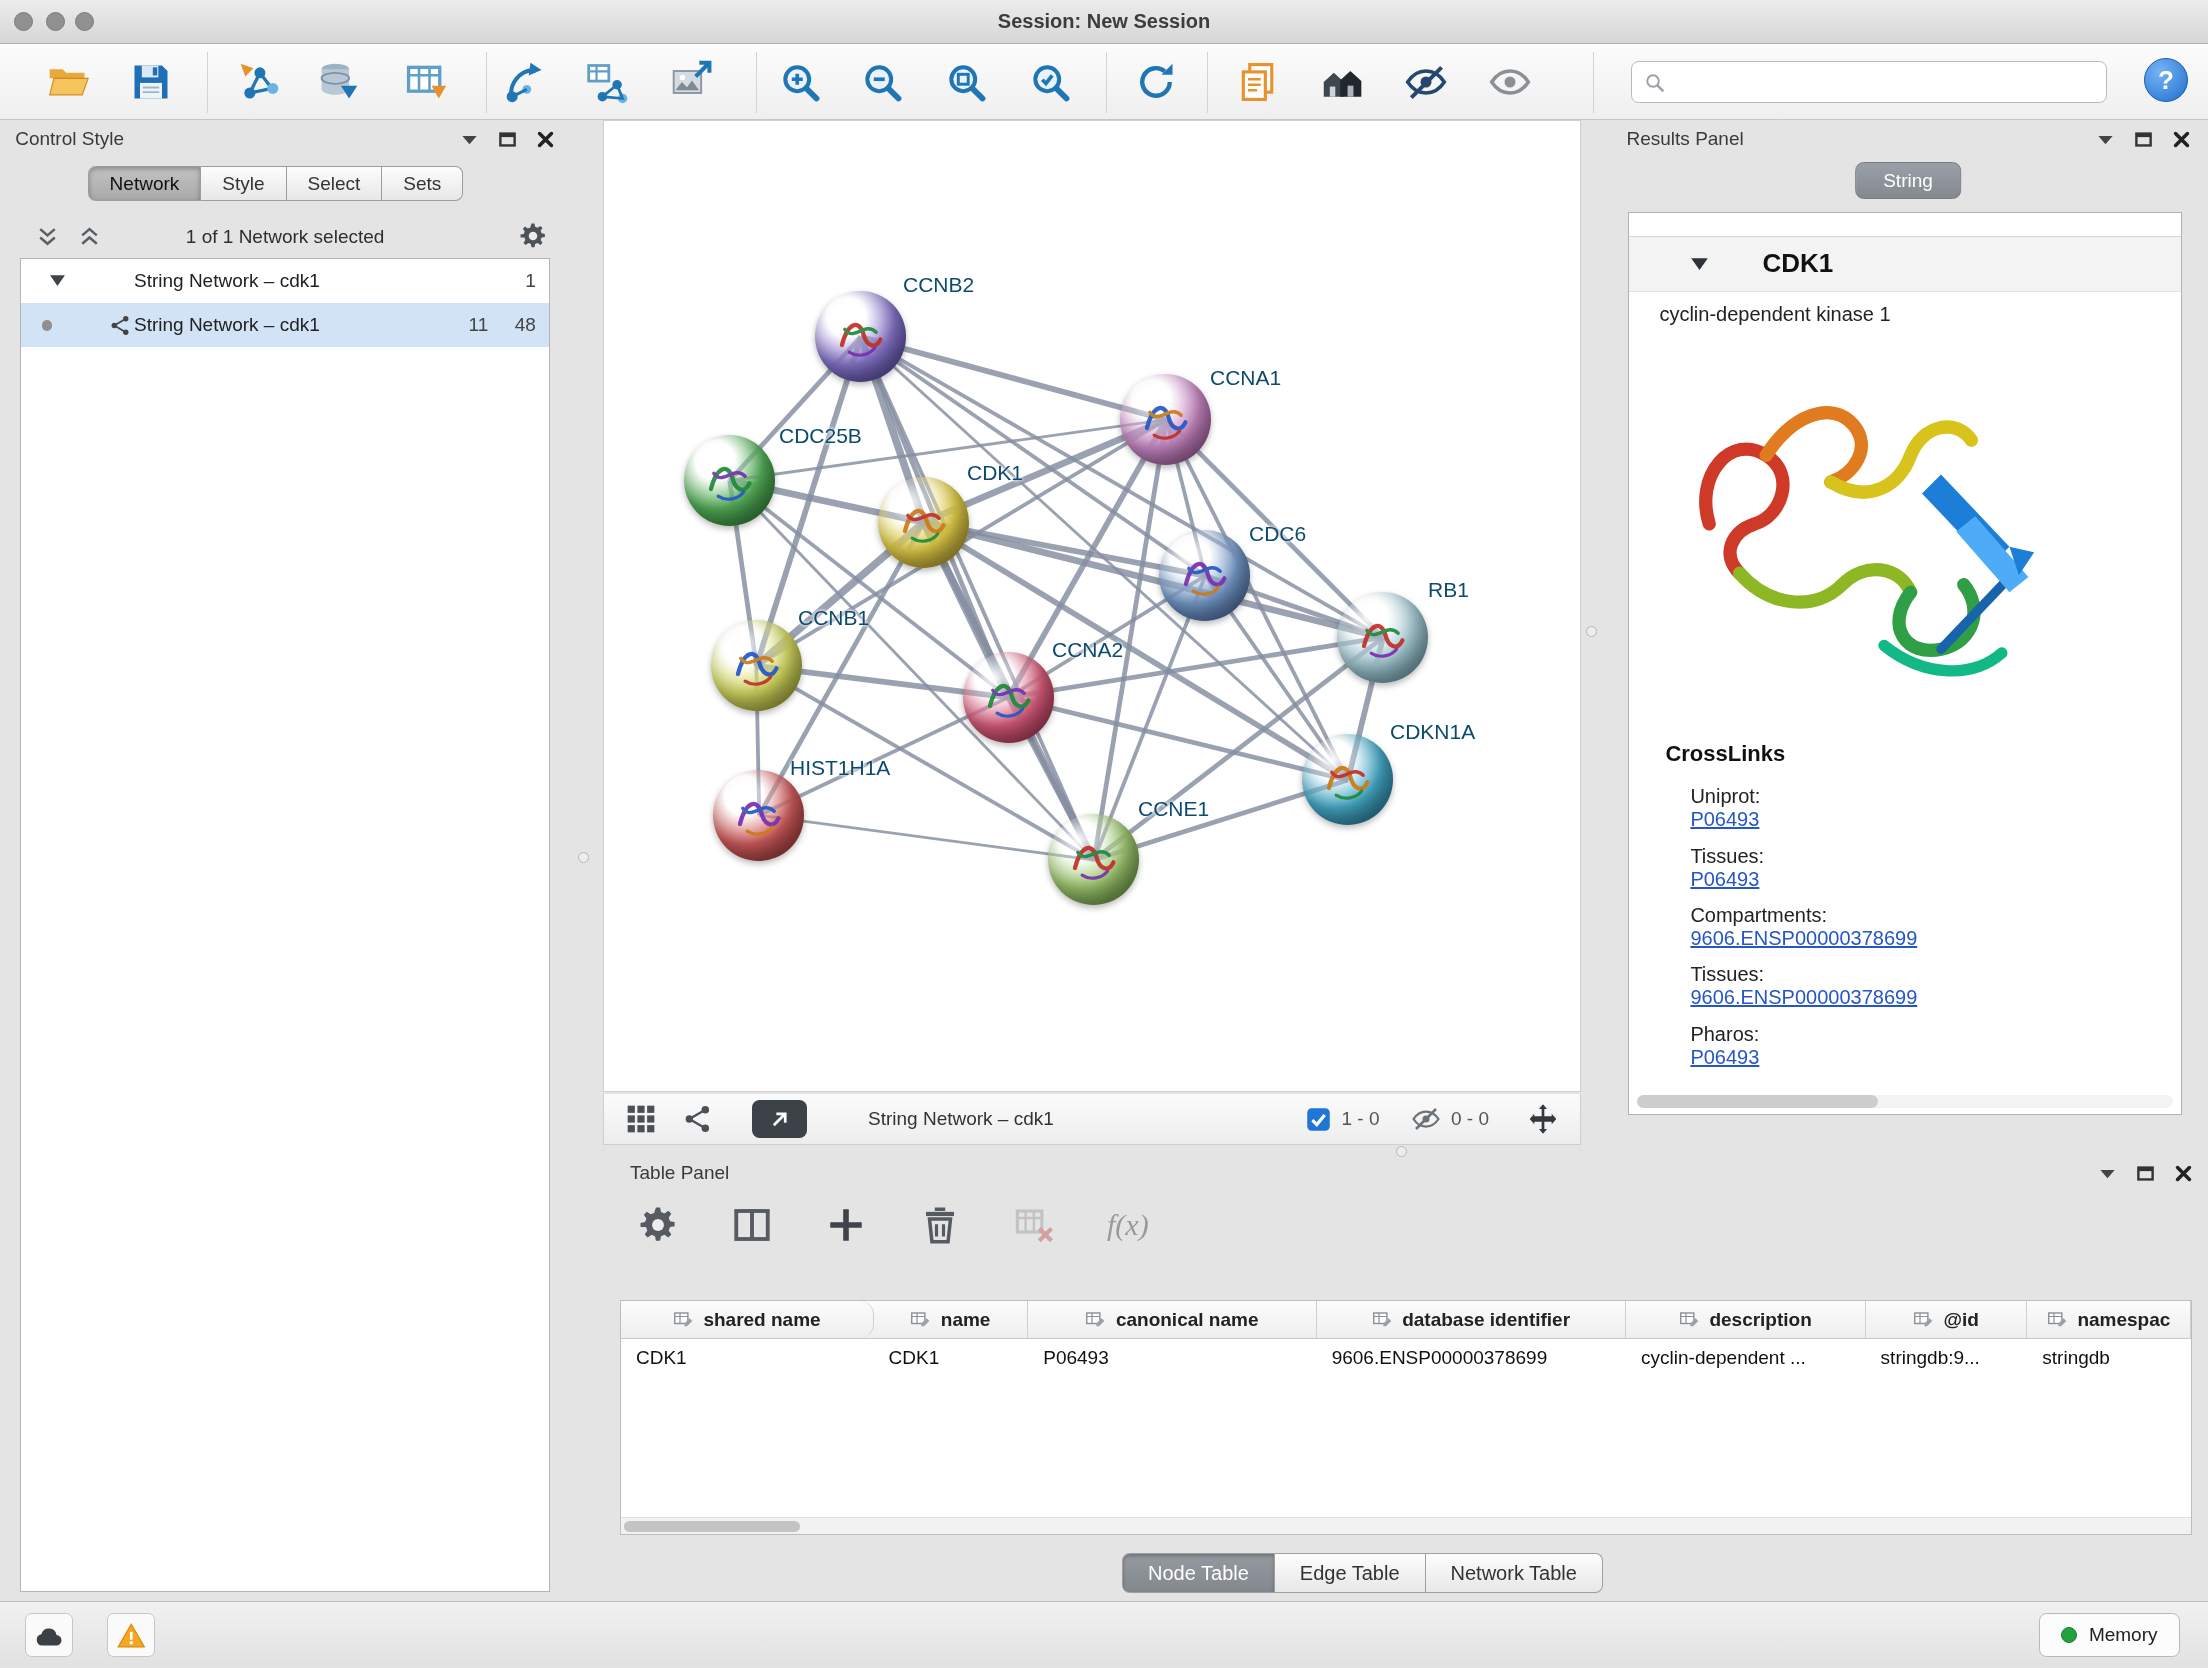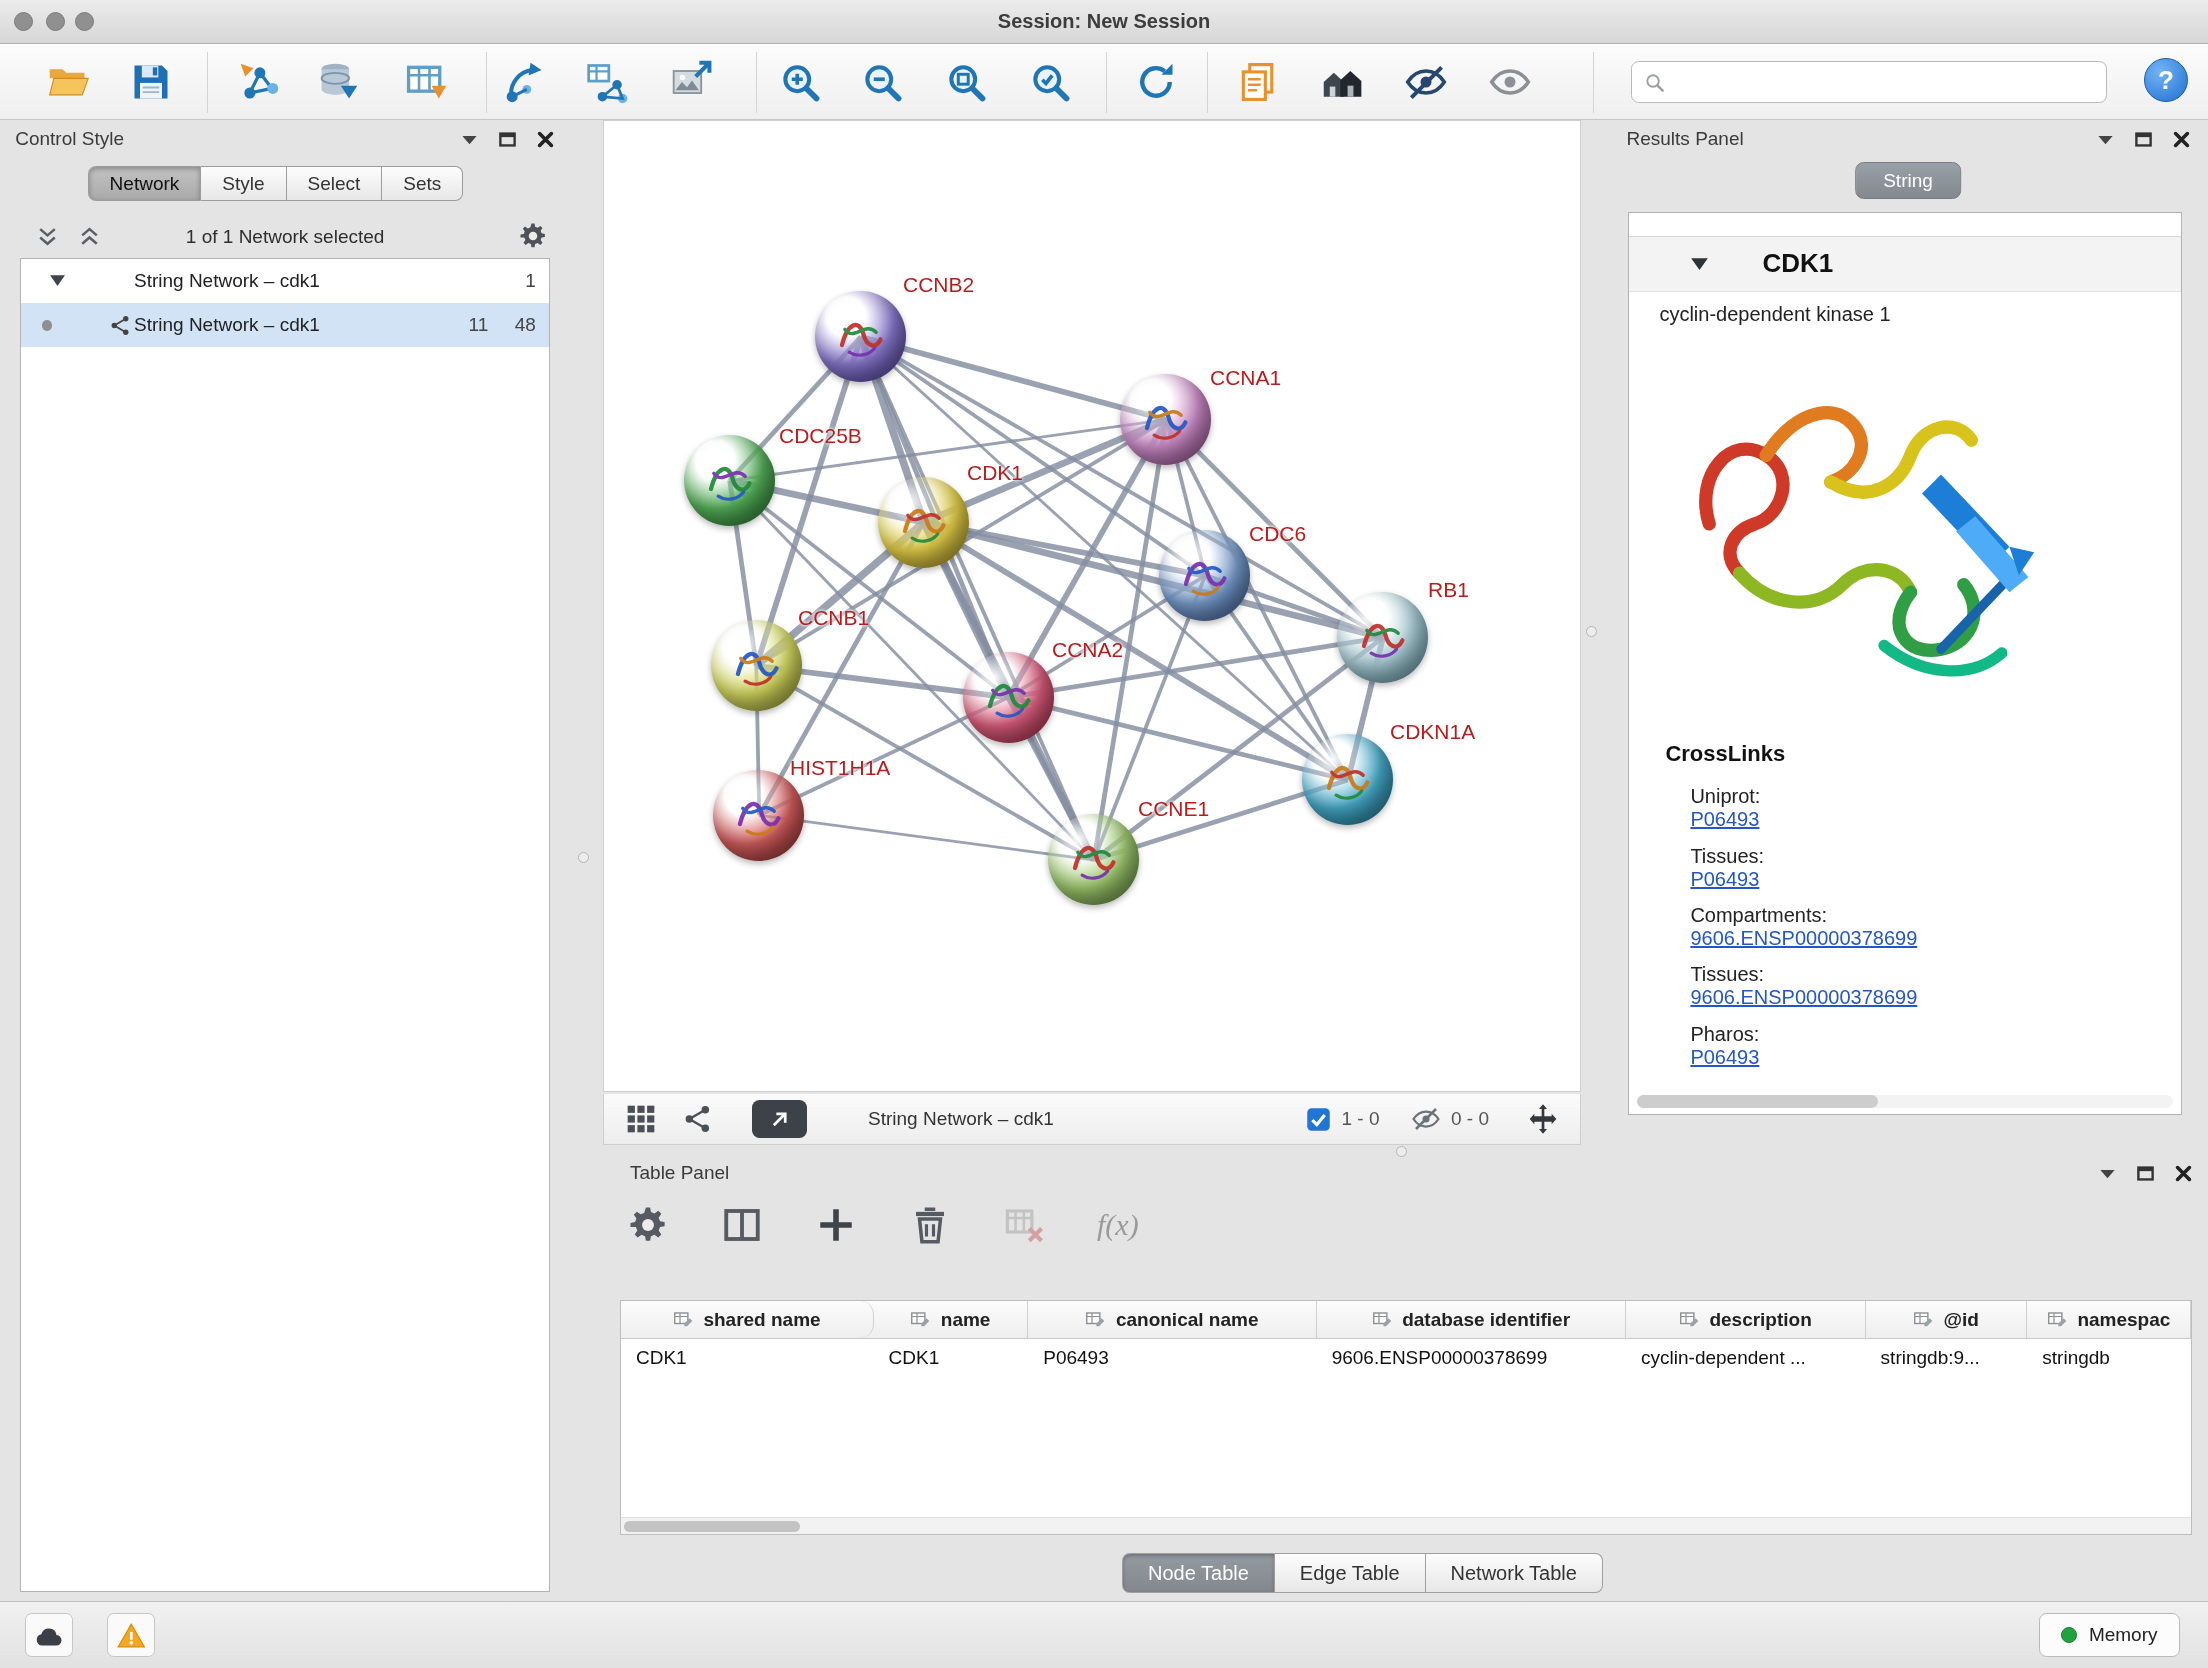--- a/index.html
+++ b/index.html
@@ -86,21 +86,21 @@
     background: #fff; border: 1px solid #cfcfcf; overflow: hidden;
   }
   #edges-layer { position: absolute; left: 0; top: 0; }
   .node {
     position: absolute; width: 91px; height: 91px; border-radius: 50%;
     box-shadow: inset -9.5px -13.3px 21px rgba(0,0,0,.38), 0 2.9px 6.7px rgba(0,0,0,.28);
     cursor: pointer;
   }
   .node .squig { position: absolute; left: 17px; top: 17px; width: 57px; height: 57px; opacity: .92; }
   .node-label {
-    position: absolute; font-size: 21px; color: #b91c1c; white-space: nowrap;
+    position: absolute; font-size: 21px; color: #0c4a6e; white-space: nowrap;
     text-shadow: 0 0 3.8px #fff, 0 0 3.8px #fff;
   }
   #network-toolbar {
     position: absolute; left: 603px; top: 1094px; width: 978px; height: 51px;
     background: linear-gradient(#fbfbfb, #ededed);
     border: 1px solid #cfcfcf; border-top: none;
     display: flex; align-items: center;
   }
   .nt-ic { width: 32px; height: 32px; cursor: pointer; }
   .nt-export {
@@ -137,21 +137,21 @@
   .cl-row { display: flex; padding: 6.7px 0 6.7px 61px; flex-direction: column; }
   .cl-label { width: 181px; font-size: 20px; color: #222; }
   .cl-value { font-size: 20px; color: #2456c8; text-decoration: underline; cursor: pointer; }
   .rb-hscroll { position: absolute; left: 7.6px; right: 7.6px; bottom: 5.7px; height: 13.3px;
     background: #f3f3f3; border-radius: 6.7px; }
   .rb-hscroll .thumb { width: 45%; height: 100%; background: #cdcdcd; border-radius: 6.7px; }
 
   
   #table-panel { position: absolute; left: 603px; top: 1158px; width: 1598px; height: 438px; }
   #table-panel .panel-title { position: absolute; left: 27px; top: 3.8px; }
-  .tp-toolbar { position: absolute; left: 24px; top: 46px; display: flex; gap: 52px; align-items: center; text-align: right; }
+  .tp-toolbar { position: absolute; left: 34px; top: 46px; display: flex; gap: 52px; align-items: center; text-align: right; }
   .tp-ic { width: 42px; height: 42px; cursor: pointer; }
   .fx { font-family: "Liberation Serif", serif; font-style: italic; font-size: 30px; color: #9a9a9a; cursor: default; }
   .table-box {
     position: absolute; left: 17px; top: 142px; width: 1572px; height: 235px;
     background: #fff; border: 1px solid #bdbdbd; overflow: hidden;
   }
   .t-head { display: flex; height: 38px; background: linear-gradient(#fcfcfc, #eee);
     border-bottom: 1px solid #c9c9c9; }
   .th-cell { display: flex; align-items: center; justify-content: center; gap: 9.5px;
     font-size: 19px; font-weight: bold; color: #222; border-right: 1px solid #d0d0d0;

